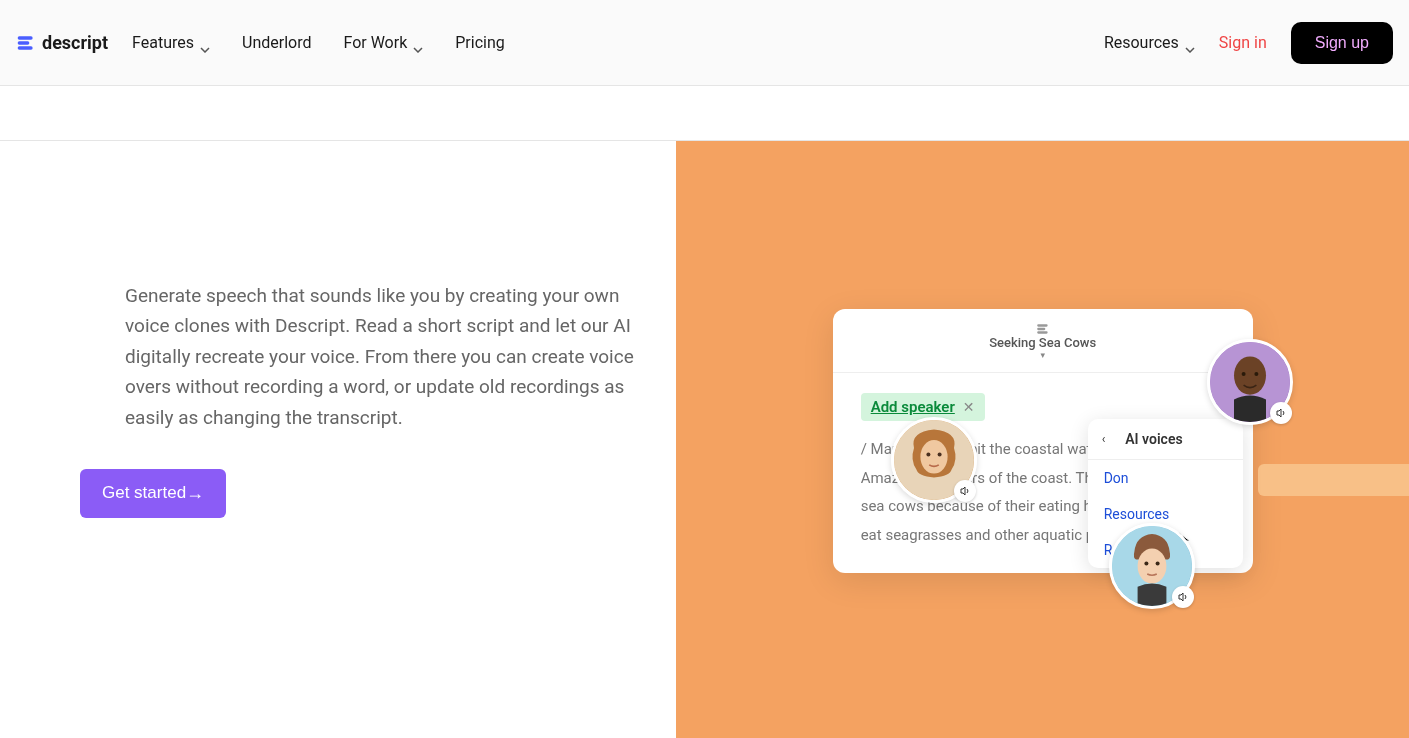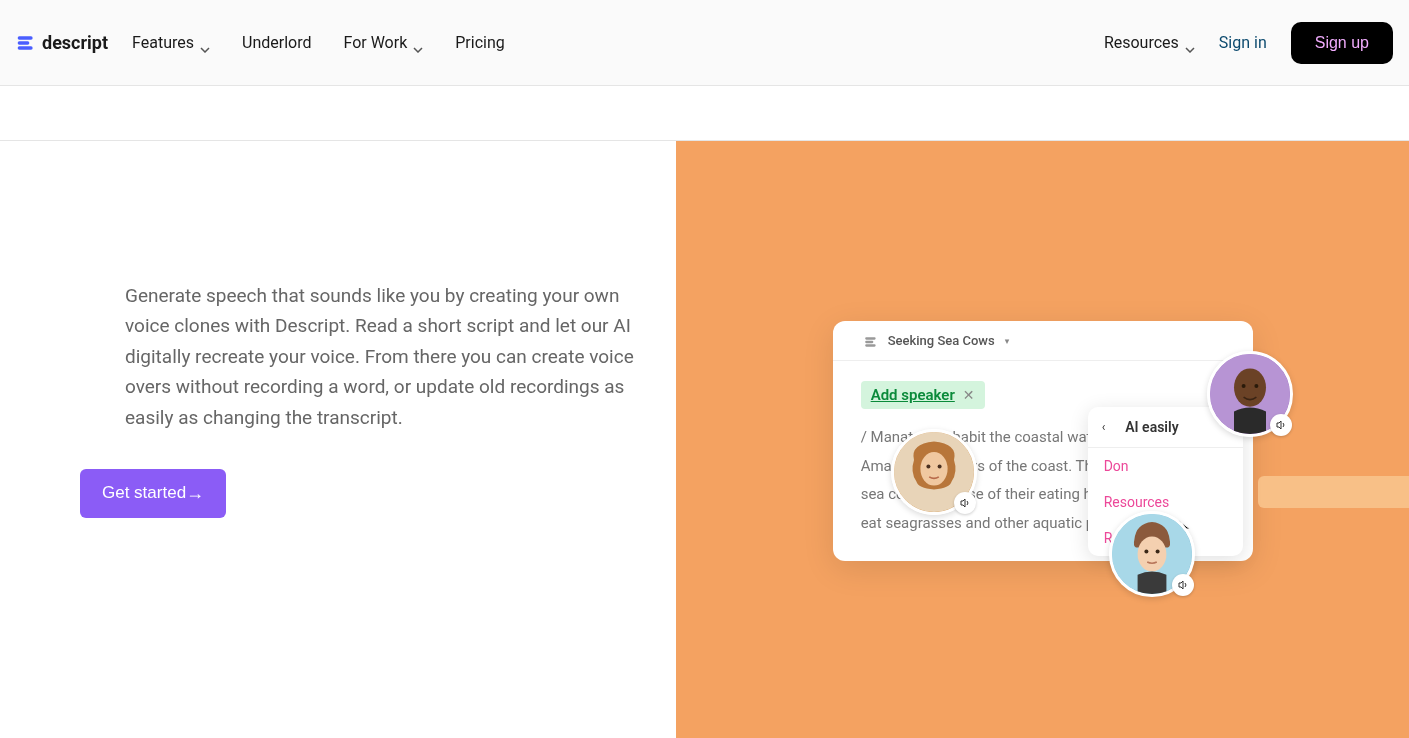--- a/index.html
+++ b/index.html
@@ -58,21 +58,21 @@
       height: 10px;
       display: inline-block;
     }
     .header-right {
       display: flex;
       align-items: center;
       gap: 24px;
     }
     .signin-link {
       font-size: 16px;
-      color: #0c4a6e;
+      color: #ef4444;
       cursor: pointer;
     }
     .signup-button {
       background: #000;
       color: #f0abfc;
       border: none;
       padding: 12px 24px;
       border-radius: 10px;
       font-size: 16px;
       font-weight: 500;
@@ -134,23 +134,23 @@
       background: #fff;
       border-radius: 12px;
       width: 420px;
       box-shadow: 0 8px 32px rgba(0,0,0,0.1);
       position: relative;
       overflow: visible;
     }
     .app-header {
       display: flex;
       align-items: center;
-      gap: 10px;
       padding: 12px 31px;
       border-bottom: 1px solid #eee;
+      flex-direction: column;
     }
     .app-logo-mini {
       width: 14px;
       height: 14px;
     }
     .app-title {
       font-size: 13px;
       color: #555;
       font-weight: 500;
     }
@@ -214,21 +214,21 @@
     }
     .voices-title {
       font-size: 14px;
       font-weight: 600;
       color: #333;
       margin-left: 12px;
     }
     .voice-item {
       padding: 10px 16px;
       font-size: 14px;
-      color: #ec4899;
+      color: #1d4ed8;
       cursor: pointer;
       display: flex;
       align-items: center;
       justify-content: space-between;
     }
     .cursor-icon {
       position: absolute;
       right: 50px;
       bottom: 14px;
       z-index: 3;
@@ -376,21 +376,21 @@
       <div class="app-body">
         <div class="add-speaker-tag">
           <span class="add-speaker-text">Add speaker</span>
           <span class="tag-close">✕</span>
         </div>
         <div class="transcript">/ Manatees inhabit the coastal waters, estuaries of the Amazon and rivers of the coast. They're nicknamed sea cows because of their eating habits. / They mainly eat seagrasses and other aquatic plants.</div>
 
         <div class="voices-panel">
           <div class="voices-header">
             <span class="back-chevron">‹</span>
-            <span class="voices-title">AI easily</span>
+            <span class="voices-title">AI voices</span>
           </div>
           <div class="voice-item">
             <span>Don</span>
           </div>
           <div class="voice-item">
             <span>Resources</span>
           </div>
           <div class="voice-item">
             <span>Roger</span>
             <span class="cursor-icon">

